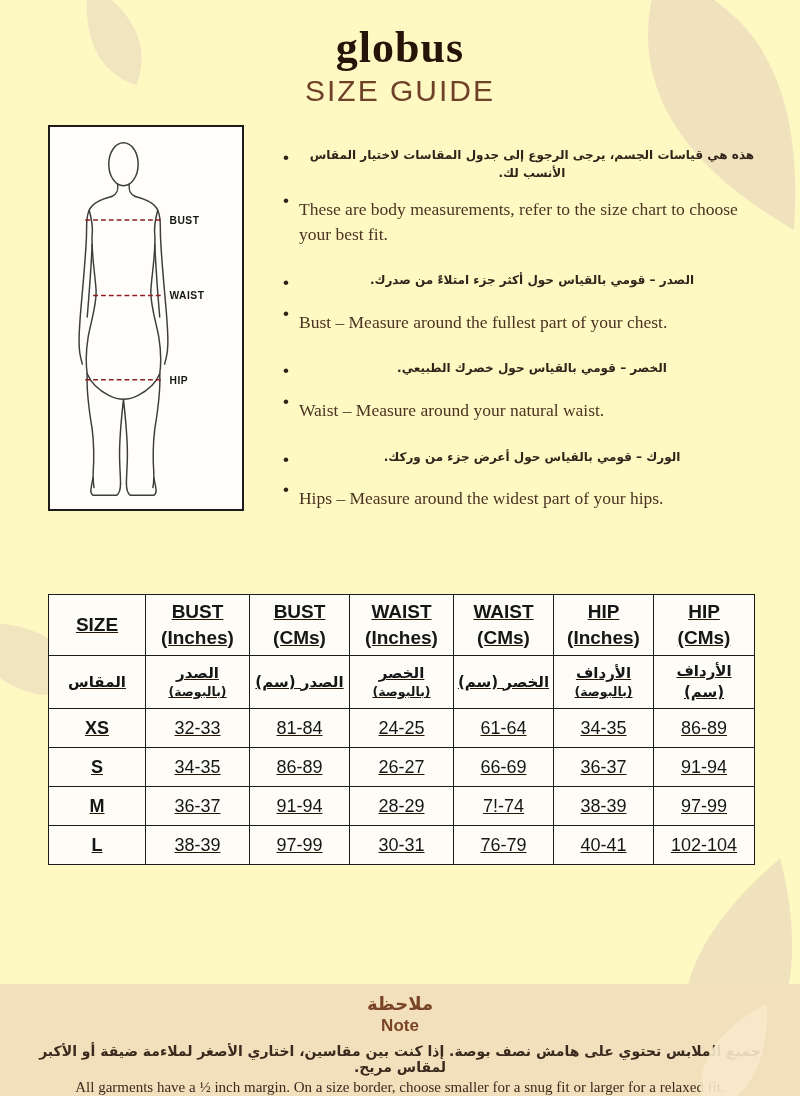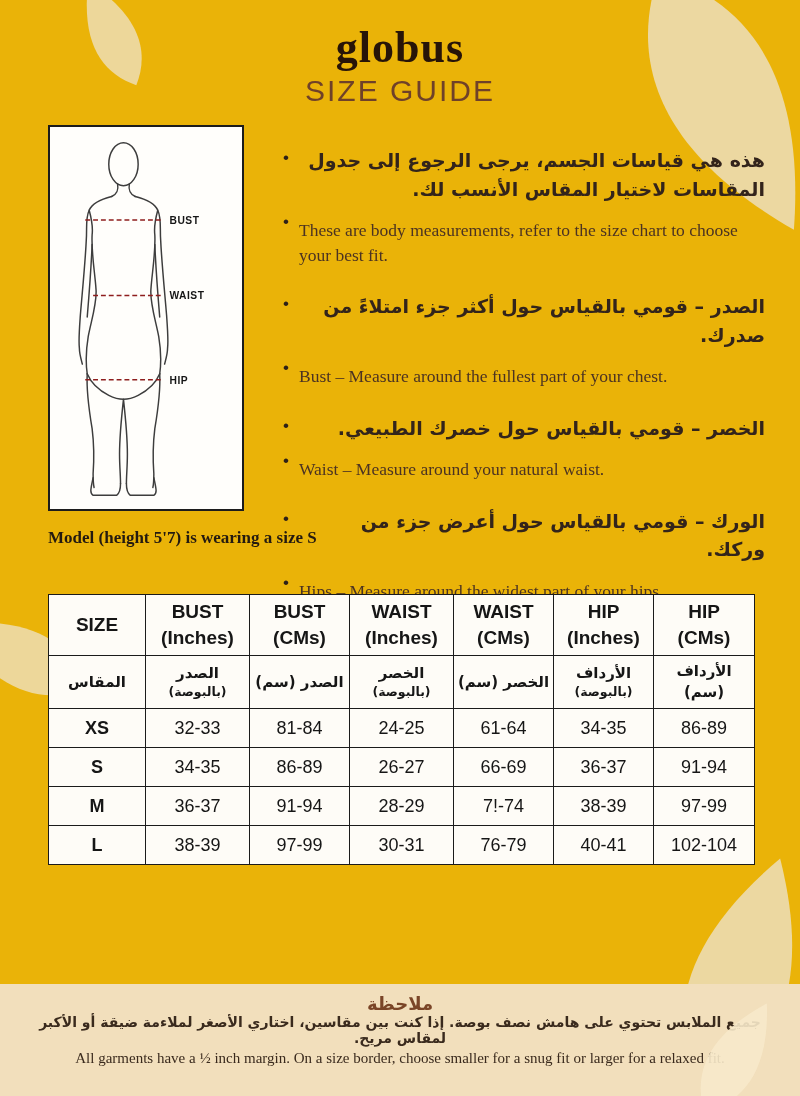--- a/index.html
+++ b/index.html
@@ -1,16 +1,16 @@
 <!DOCTYPE html>
 <html><head>
 <meta charset="utf-8">
 <style>
   html,body{margin:0;padding:0;background:#e8e0d0;}
-  .page{position:relative;width:800px;height:1096px;background:#eab308;overflow:hidden;
+  .page{position:relative;width:800px;height:1096px;background:#fef9c3;overflow:hidden;
         font-family:"Liberation Sans",sans-serif;color:#241607;}
   .leaf{position:absolute;z-index:0;}
   .content{position:relative;z-index:1;}
 
   
   .logo{position:absolute;top:22px;left:0;width:100%;text-align:center;
         font-family:"Liberation Serif",serif;font-weight:bold;font-size:44px;
         letter-spacing:1px;color:#271408;}
   .page-title{position:absolute;top:74px;left:0;width:100%;text-align:center;
         font-size:30px;font-weight:normal;letter-spacing:2px;color:#6f4129;}
@@ -19,34 +19,34 @@
   .figure-box{position:absolute;left:48px;top:125px;width:196px;height:386px;
         background:#fffefb;border:2px solid #1c1c1c;box-sizing:border-box;}
   .figure-box svg{display:block;width:100%;height:100%;}
 
   
   .instructions{position:absolute;left:283px;top:146px;width:482px;}
   .bullet-group{margin-bottom:25px;}
   .bullet-item{display:flex;gap:10px;margin-bottom:7px;align-items:flex-start;}
   .dot{font-size:17px;line-height:1.4;color:#2e2118;flex:0 0 auto;}
   .btxt{flex:1;}
-  .bullet-item.ar .btxt{direction:rtl;text-align:right;font-family:"DejaVu Sans",sans-serif;
-        font-weight:bold;font-size:19px;line-height:1.5;color:#33241b;}
+  .bullet-item.ar .btxt{direction:rtl;text-align:center;font-family:"DejaVu Sans",sans-serif;
+        font-weight:bold;font-size:12px;line-height:1.5;color:#33241b;}
   .bullet-item.en .btxt{font-family:"Liberation Serif",serif;font-size:17.5px;
         line-height:1.4;color:#4c3322;margin-top:8px;}
 
   
   .model-note{position:absolute;left:48px;top:528px;width:480px;}
   .model-note .mar{direction:rtl;text-align:left;font-family:"DejaVu Sans",sans-serif;
         font-weight:bold;font-size:16px;color:#241a10;margin-bottom:5px;}
   .model-note .men{font-family:"Liberation Serif",serif;font-size:17px;font-weight:bold;color:#241a10;}
 
   
   table.size-chart{position:absolute;left:48px;top:594px;width:706px;
-        border-collapse:collapse;background:#fefcf7;table-layout:fixed;}
+        border-collapse:collapse;background:#fefcf7;table-layout:fixed;text-decoration:underline;}
   .size-chart th,.size-chart td{border:1.5px solid #1b1b1b;text-align:center;
         vertical-align:middle;padding:0;color:#161616;}
   .size-chart tr.hen th{height:60px;font-size:19px;font-weight:bold;line-height:1.35;}
   .size-chart tr.hen .l1,.size-chart tr.hen .l2{display:block;}
   .size-chart tr.har th{height:52px;direction:rtl;font-family:"DejaVu Sans",sans-serif;font-weight:bold;}
   .size-chart tr.har .l1{display:block;font-size:15px;line-height:1.4;}
   .size-chart tr.har .l2{display:block;font-size:12.5px;line-height:1.3;}
   .size-chart tbody td{height:38px;font-size:18px;}
   .size-chart tbody td.size{font-weight:bold;}
 
@@ -154,21 +154,20 @@
             <div class="btxt" dir="rtl">الورك – قومي بالقياس حول أعرض جزء من وركك.</div>
           </div>
           <div class="bullet-item en">
             <span class="dot">•</span>
             <div class="btxt" dir="ltr">Hips – Measure around the widest part of your hips.</div>
           </div>
         </div>
       </div>
 
     <div class="model-note">
-      <div class="men">Model (height 5'7) is wearing a size S</div>
     </div>
 
     <table class="size-chart">
         <colgroup>
           <col style="width: 97px;">
           <col style="width: 104px;">
           <col style="width: 100px;">
           <col style="width: 104px;">
           <col style="width: 100px;">
           <col style="width: 100px;">
@@ -266,17 +265,18 @@
             <td class="num">30-31</td>
             <td class="num">76-79</td>
             <td class="num">40-41</td>
             <td class="num">102-104</td>
           </tr>
         </tbody>
       </table>
 
     <div class="note-band">
       <div class="note-title-ar">ملاحظة</div>
+      <div class="note-title-en">Note</div>
       <div class="note-body-ar">جميع الملابس تحتوي على هامش نصف بوصة. إذا كنت بين مقاسين، اختاري الأصغر لملاءمة ضيقة أو الأكبر لمقاس مريح.</div>
       <div class="note-body-en">All garments have a ½ inch margin. On a size border, choose smaller for a snug fit or larger for a relaxed fit.</div>
     </div>
   </div>
 </div>
 
 </body></html>

